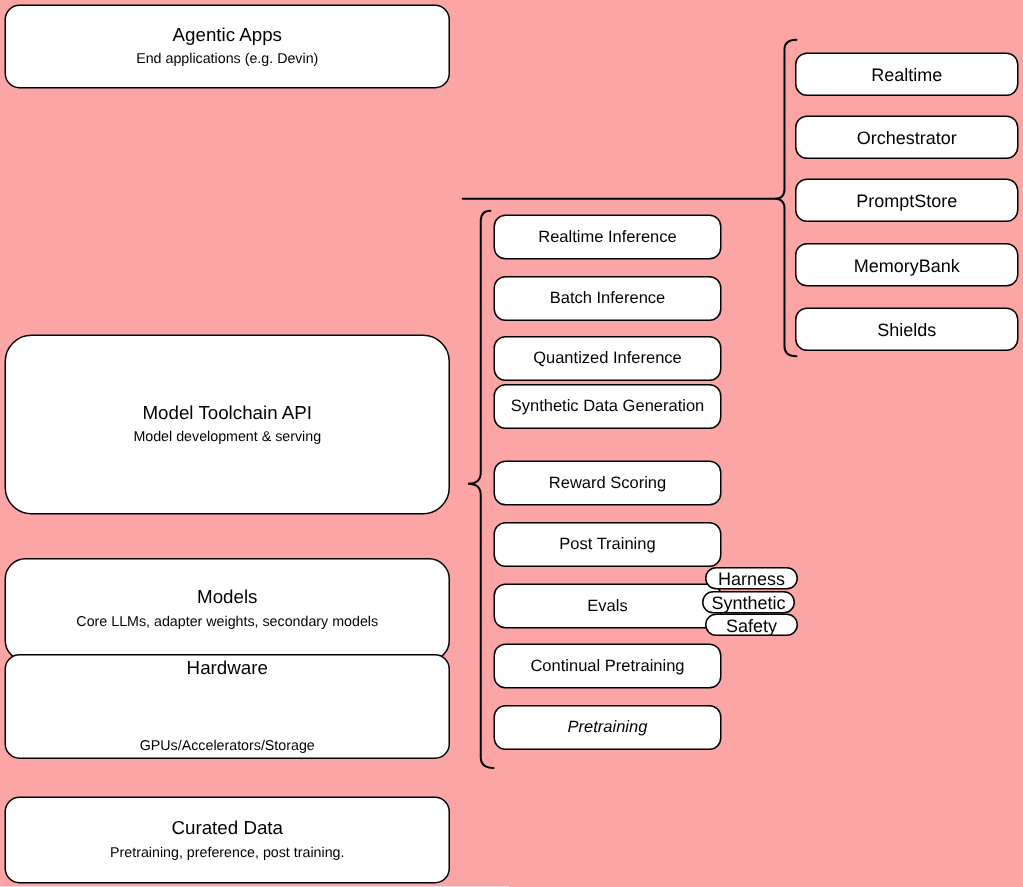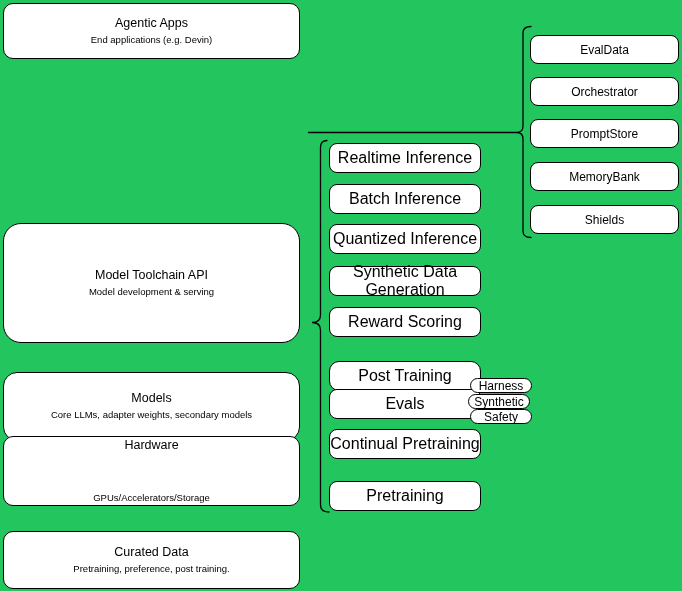--- a/index.html
+++ b/index.html
@@ -1,20 +1,20 @@
 <!DOCTYPE html>
 <html><head>
 <meta charset="utf-8">
 <style>
   html, body { margin: 0; padding: 0; background: #ffffff; }
   .canvas {
     position: relative;
     width: 682px;
     height: 591px;
-    background: #22c55e;
+    background: #fca5a5;
     font-family: "Liberation Sans", sans-serif;
     color: #000000;
     overflow: hidden;
   }
   .connectors {
     position: absolute;
     left: 0; top: 0;
     width: 682px; height: 591px;
     pointer-events: none;
   }
@@ -35,21 +35,21 @@
     width: 297px;
     padding: 2px 10px;
   }
   .lbox .title { font-size: 12.5px; line-height: 1.1; }
   .lbox .sub   { font-size: 9.5px;  line-height: 1.1; }
   .mbox {
     left: 329px;
     width: 152px;
     height: 30px;
     border-radius: 8px;
-    font-size: 16px;
+    font-size: 11px;
   }
   .rbox {
     left: 530px;
     width: 149px;
     height: 29px;
     border-radius: 8px;
     font-size: 12px;
   }
   .pill {
     position: absolute;
@@ -99,51 +99,51 @@
 
   <div class="box mbox" style="top:143px;">
     <span>Realtime Inference</span>
   </div>
   <div class="box mbox" style="top:184px;">
     <span>Batch Inference</span>
   </div>
   <div class="box mbox" style="top:224px;">
     <span>Quantized Inference</span>
   </div>
-  <div class="box mbox" style="top:266px;">
+  <div class="box mbox" style="top:256px;">
     <span>Synthetic Data Generation</span>
   </div>
   <div class="box mbox" style="top:307px;">
     <span>Reward Scoring</span>
   </div>
-  <div class="box mbox" style="top:361px;border-radius:10px;">
+  <div class="box mbox" style="top:348px;">
     <span>Post Training</span>
   </div>
   <div class="box mbox" style="top:389px;">
     <span>Evals</span>
   </div>
   <div class="box mbox" style="top:429px;">
     <span>Continual Pretraining</span>
   </div>
-  <div class="box mbox" style="top:481px;">
+  <div class="box mbox" style="top:470px;font-style:italic;">
     <span>Pretraining</span>
   </div>
 
   <div class="box pill" style="left:470px; top:378px;">
     <span>Harness</span>
   </div>
   <div class="box pill" style="left:468px; top:394px;">
     <span>Synthetic</span>
   </div>
   <div class="box pill" style="left:470px; top:409px;">
     <span>Safety</span>
   </div>
 
   <div class="box rbox" style="top:35px;">
-    <span>EvalData</span>
+    <span>Realtime</span>
   </div>
   <div class="box rbox" style="top:77px;">
     <span>Orchestrator</span>
   </div>
   <div class="box rbox" style="top:119px;">
     <span>PromptStore</span>
   </div>
   <div class="box rbox" style="top:162px;">
     <span>MemoryBank</span>
   </div>

